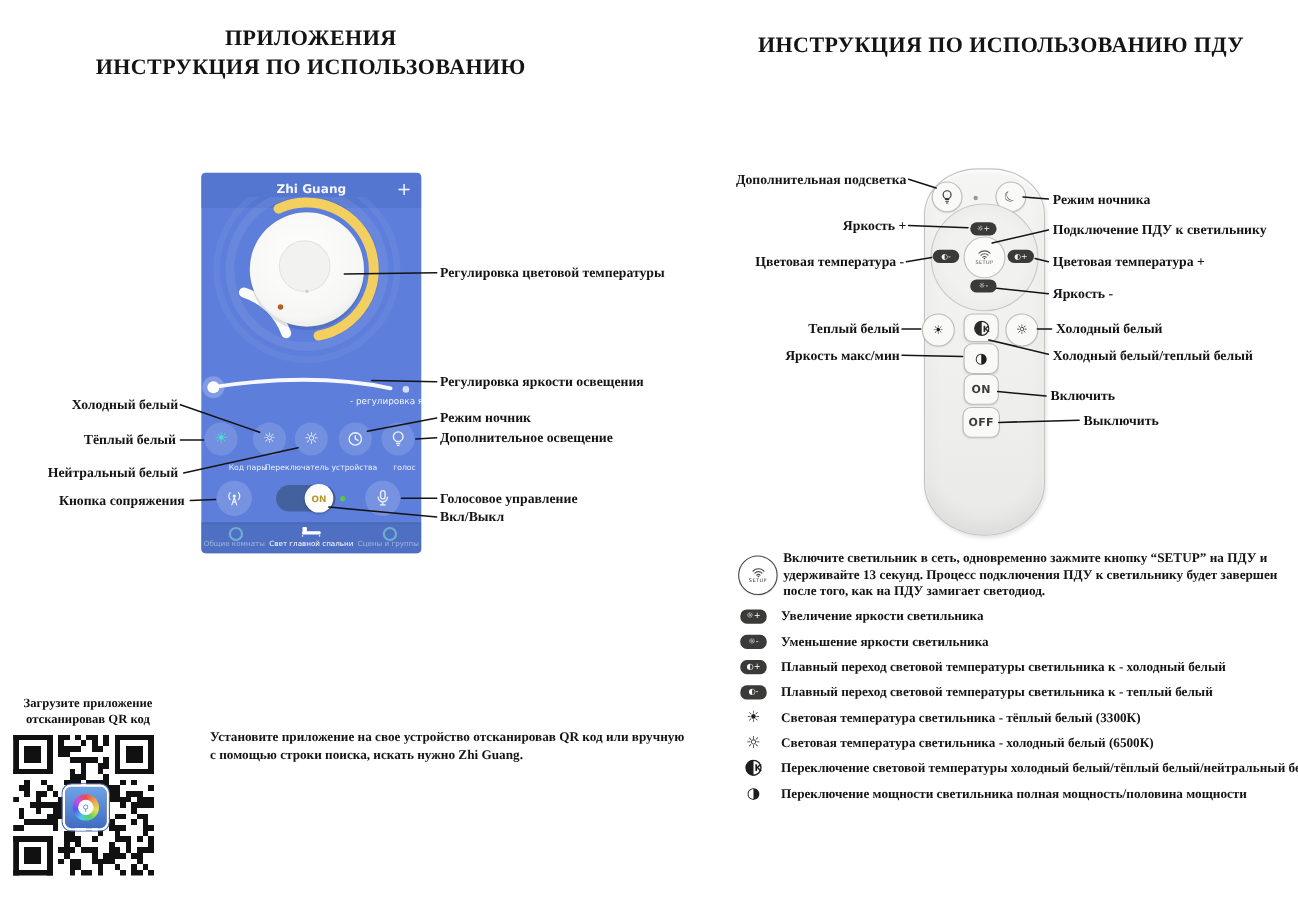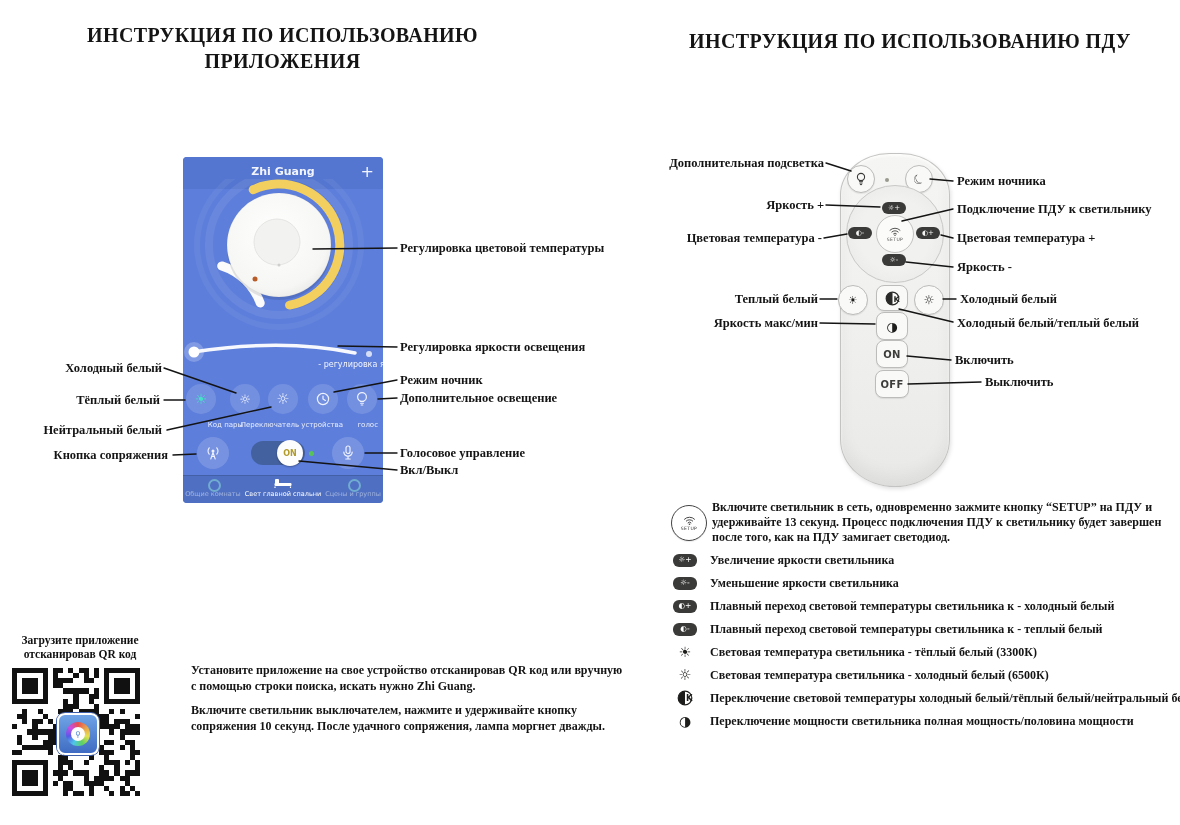--- a/index.html
+++ b/index.html
@@ -81,22 +81,22 @@
                  align-items:center;justify-content:center;font-size:8px;color:#4f86d6;
                  font-family:"DejaVu Sans",sans-serif;}
   .para{position:absolute;font-weight:700;font-size:12px;line-height:15.5px;color:#141414;margin-left:41px;}
 </style>
 </head>
 <body>
 
 <div class="page">
 
   <div class="main-title" style="left:60px;top:22px;width:445px;">
+    <div>ПРИЛОЖЕНИЯ</div>
     <div>ИНСТРУКЦИЯ ПО ИСПОЛЬЗОВАНИЮ</div>
-    <div>ПРИЛОЖЕНИЯ</div>
   </div>
 
   <div class="main-title" style="left:660px;top:28px;width:500px;">
     <div>ИНСТРУКЦИЯ ПО ИСПОЛЬЗОВАНИЮ ПДУ</div>
   </div>
 
   <div class="phone">
     <div class="phone-header"></div>
     <div class="phone-title">Zhi Guang</div>
     <div class="phone-add">+</div>
@@ -401,21 +401,20 @@
       <rect x="22" y="24" width="1" height="1" fill="#111"></rect>
       <rect x="24" y="24" width="1" height="1" fill="#111"></rect>
     </svg>
   <div class="qr-app-icon">
     <div class="qr-ring">
       <div class="qr-ring-inner">⚲</div>
     </div>
   </div>
 
   <div class="para" style="left:150px;top:663px;width:432px;">Установите приложение на свое устройство отсканировав QR код или вручную с помощью строки поиска, искать нужно Zhi Guang.</div>
-  <div class="para" style="left:150px;top:703px;width:448px;">Включите светильник выключателем, нажмите и удерживайте кнопку сопряжения 10 секунд. После удачного сопряжения, лампа моргнет дважды.</div>
 
   <div class="remote-body"></div>
 
   <div class="r-round" style="left:847px;top:165px;width:26px;height:26px;">
     <svg width="10" height="14" viewBox="0 0 10 14">
       <circle cx="5" cy="5" r="3.6" fill="none" stroke="#3a3a38" stroke-width="1.1"></circle>
       <path d="M3.4,9.3 h3.2 M3.8,11 h2.4 M4.3,12.6 h1.4" stroke="#3a3a38" stroke-width="1" stroke-linecap="round"></path>
     </svg>
   </div>
   <div class="abs" style="left:885px;top:178px;width:4px;height:4px;border-radius:50%;background:#99998f;"></div>

